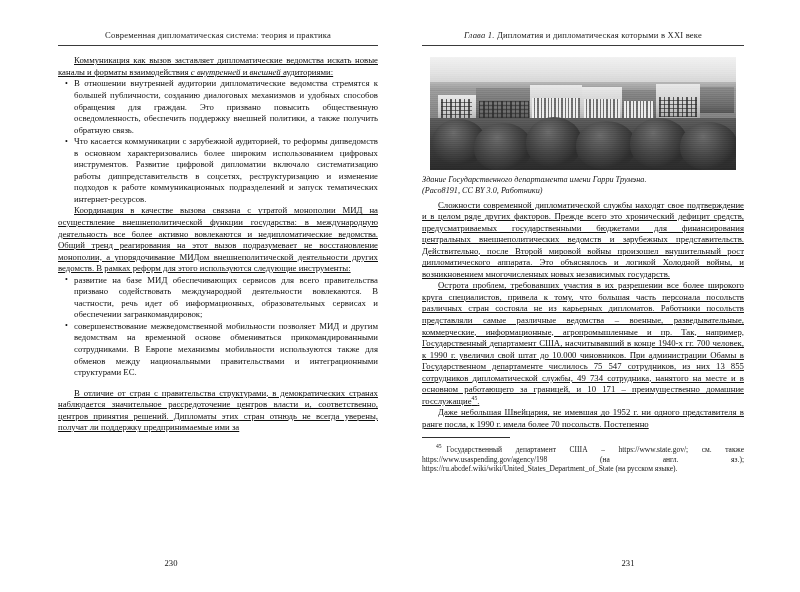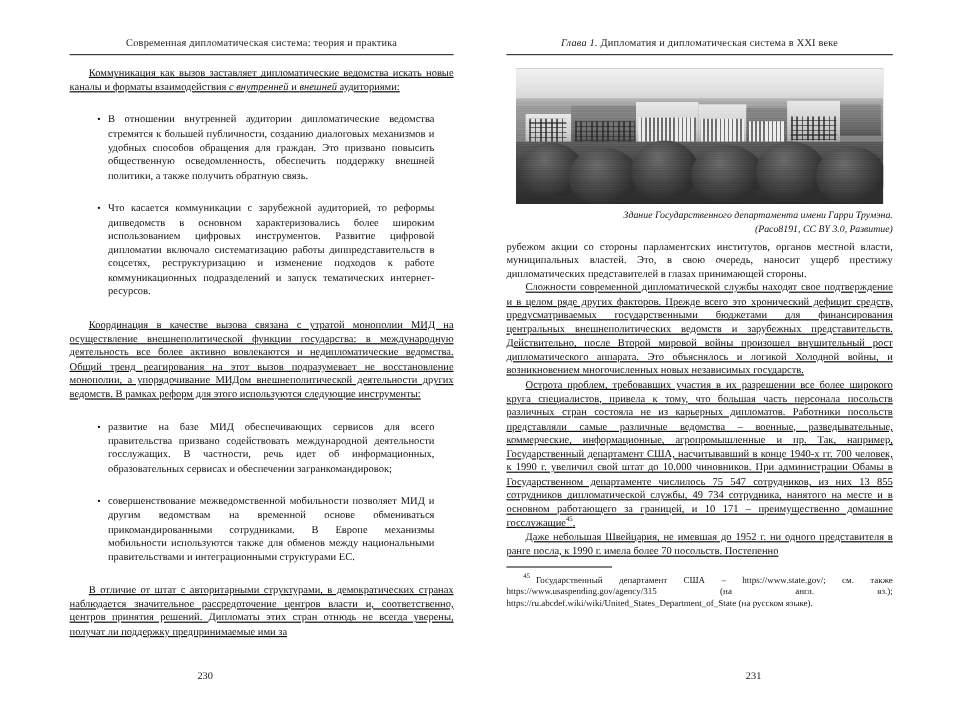--- a/index.html
+++ b/index.html
@@ -66,21 +66,21 @@
   .col em { font-style: italic; }
 
   ul.bullets {
     list-style: none;
     margin: 0;
     padding: 0;
   }
   ul.bullets > li {
     position: relative;
     padding-left: 16px;
-    margin: 16px;
+    margin: 0;
     text-align: justify;
   }
   ul.bullets > li::before {
     content: "\2022";
     position: absolute;
     left: 7px;
     top: -0.5px;
     font-size: 8px;
     line-height: 11.55px;
   }
@@ -140,21 +140,21 @@
     position: absolute; inset: 0;
     background:
       repeating-linear-gradient(0deg, rgba(255,255,255,.045) 0 1px, rgba(0,0,0,.045) 1px 2px);
     mix-blend-mode: overlay;
   }
 
   .caption {
     font-size: 8.2px;
     line-height: 10.6px;
     font-style: italic;
-    text-align: right;
+    text-align: left;
     margin-top: 5px;
     color: #111;
   }
 
   
   .footnote-wrap { margin-top: 7px; }
   .footnote-rule {
     width: 88px;
     border-top: 1px solid #2f2f2f;
     margin: 0 0 4px 0;
@@ -207,34 +207,34 @@
       <p class="indent"><span>Коммуникация как вызов заставляет дипломатические ведомства искать новые каналы и форматы взаимодействия </span><em>с внутренней</em><span> и </span><em>внешней</em><span> аудиториями:</span></p>
 
       <ul class="bullets">
         <li>В отношении внутренней аудитории дипломатические ведомства стремятся к большей публичности, созданию диалоговых механизмов и удобных способов обращения для граждан. Это призвано повысить общественную осведомленность, обеспечить поддержку внешней политики, а также получить обратную связь.</li>
         <li>Что касается коммуникации с зарубежной аудиторией, то реформы дипведомств в основном характеризовались более широким использованием цифровых инструментов. Развитие цифровой дипломатии включало систематизацию работы диппредставительств в соцсетях, реструктуризацию и изменение подходов к работе коммуникационных подразделений и запуск тематических интернет-ресурсов.</li>
       </ul>
 
       <p class="indent">Координация в качестве вызова связана с утратой монополии МИД на осуществление внешнеполитической функции государства: в международную деятельность все более активно вовлекаются и недипломатические ведомства. Общий тренд реагирования на этот вызов подразумевает не восстановление монополии, а упорядочивание МИДом внешнеполитической деятельности других ведомств. В рамках реформ для этого используются следующие инструменты:</p>
 
       <ul class="bullets">
-        <li>развитие на базе МИД обеспечивающих сервисов для всего правительства призвано содействовать международной деятельности госслужащих. В частности, речь идет об информационных, образовательных сервисах и обеспечении загранкомандировок;</li>
+        <li>развитие на базе МИД обеспечивающих сервисов для всего правительства призвано содействовать международной деятельности вовлекаются. В частности, речь идет об информационных, образовательных сервисах и обеспечении загранкомандировок;</li>
         <li>совершенствование межведомственной мобильности позволяет МИД и другим ведомствам на временной основе обмениваться прикомандированными сотрудниками. В Европе механизмы мобильности используются также для обменов между национальными правительствами и интеграционными структурами ЕС.</li>
       </ul>
 
-      <p class="indent" style="margin-top:9px">В отличие от штат с авторитарными структурами, в демократических странах наблюдается значительное рассредоточение центров власти и, соответственно, центров принятия решений. Дипломаты этих стран отнюдь не всегда уверены, получат ли поддержку предпринимаемые ими за</p>
+      <p class="indent" style="margin-top:9px">В отличие от стран с правительства структурами, в демократических странах наблюдается значительное рассредоточение центров власти и, соответственно, центров принятия решений. Дипломаты этих стран отнюдь не всегда уверены, получат ли поддержку предпринимаемые ими за</p>
     </div>
 
     <div class="folio folio-left">230</div>
   </div>
 
   <div class="page page-right">
 
     <div class="running-head">
-      <span class="chap">Глава 1.</span><span> Дипломатия и дипломатическая система в XXI веке</span>
+      <span class="chap">Глава 1.</span><span> Дипломатия и дипломатическая которыми в XXI веке</span>
     </div>
     <div class="rule"></div>
 
     <div class="figure">
       <div class="photo">
         <div class="sky"></div>
         <div class="farridge"></div>
         <div class="midband"></div>
 
         <div class="bldg" style="left:8px;  top:38px; width:38px;  height:28px;"></div>
@@ -262,32 +262,31 @@
         <div class="treeclump" style="left:44px;  top:66px; width:58px; height:48px;"></div>
         <div class="treeclump" style="left:96px;  top:60px; width:56px; height:50px;"></div>
         <div class="treeclump" style="left:146px; top:64px; width:60px; height:48px;"></div>
         <div class="treeclump" style="left:200px; top:61px; width:58px; height:50px;"></div>
         <div class="treeclump" style="left:250px; top:65px; width:58px; height:48px;"></div>
         <div class="grain"></div>
       </div>
 
       <div class="caption">
         <div>Здание Государственного департамента имени Гарри Трумэна.</div>
-        <div>(Paco8191, CC BY 3.0, Развитие)</div>
+        <div>(Paco8191, CC BY 3.0, Работники)</div>
       </div>
     </div>
 
     <div class="col" style="margin-top:3px">
-      <p class="cont">рубежом акции со стороны парламентских институтов, органов местной власти, муниципальных властей. Это, в свою очередь, наносит ущерб престижу дипломатических представителей в глазах принимающей стороны.</p>
       <p class="indent">Сложности современной дипломатической службы находят свое подтверждение и в целом ряде других факторов. Прежде всего это хронический дефицит средств, предусматриваемых государственными бюджетами для финансирования центральных внешнеполитических ведомств и зарубежных представительств. Действительно, после Второй мировой войны произошел внушительный рост дипломатического аппарата. Это объяснялось и логикой Холодной войны, и возникновением многочисленных новых независимых государств.</p>
       <p class="indent"><span>Острота проблем, требовавших участия в их разрешении все более широкого круга специалистов, привела к тому, что большая часть персонала посольств различных стран состояла не из карьерных дипломатов. Работники посольств представляли самые различные ведомства – военные, разведывательные, коммерческие, информационные, агропромышленные и пр. Так, например, Государственный департамент США, насчитывавший в конце 1940-х гг. 700 человек, к 1990 г. увеличил свой штат до 10.000 чиновников. При администрации Обамы в Государственном департаменте числилось 75 547 сотрудников, из них 13 855 сотрудников дипломатической службы, 49 734 сотрудника, нанятого на месте и в основном работающего за границей, и 10 171 – преимущественно домашние госслужащие</span><sup class="ref">45</sup><span>.</span></p>
       <p class="indent">Даже небольшая Швейцария, не имевшая до 1952 г. ни одного представителя в ранге посла, к 1990 г. имела более 70 посольств. Постепенно</p>
     </div>
 
     <div class="footnote-wrap">
       <div class="footnote-rule"></div>
-      <div class="footnote"><span class="fn-num">45</span><span>Государственный департамент США – https://www.state.gov/; см. также https://www.usaspending.gov/agency/315 (на англ. яз.); https://ru.abcdef.wiki/wiki/United_States_Department_of_State (на русском языке).</span></div>
+      <div class="footnote"><span class="fn-num">45</span><span>Государственный департамент США – https://www.state.gov/; см. также https://www.usaspending.gov/agency/198 (на англ. яз.); https://ru.abcdef.wiki/wiki/United_States_Department_of_State (на русском языке).</span></div>
     </div>
 
     <div class="folio folio-right">231</div>
   </div>
 
 </div>
 
 </body></html>

